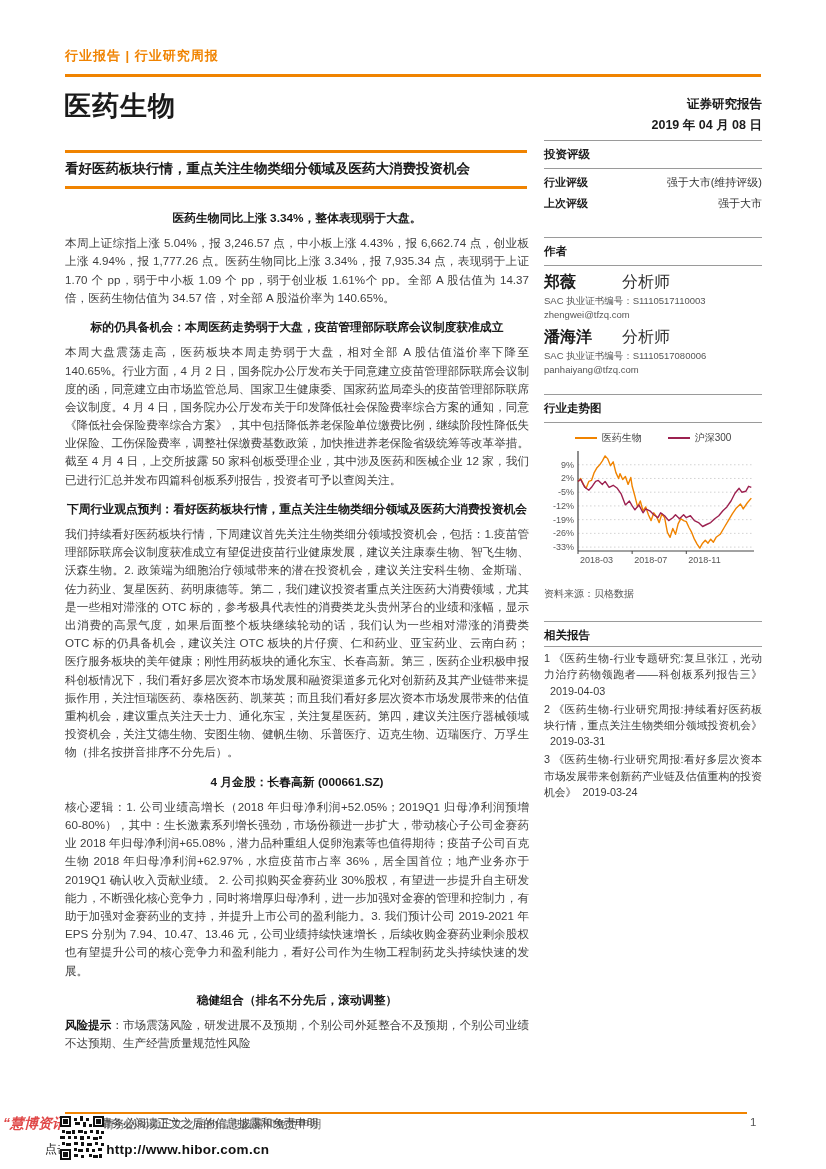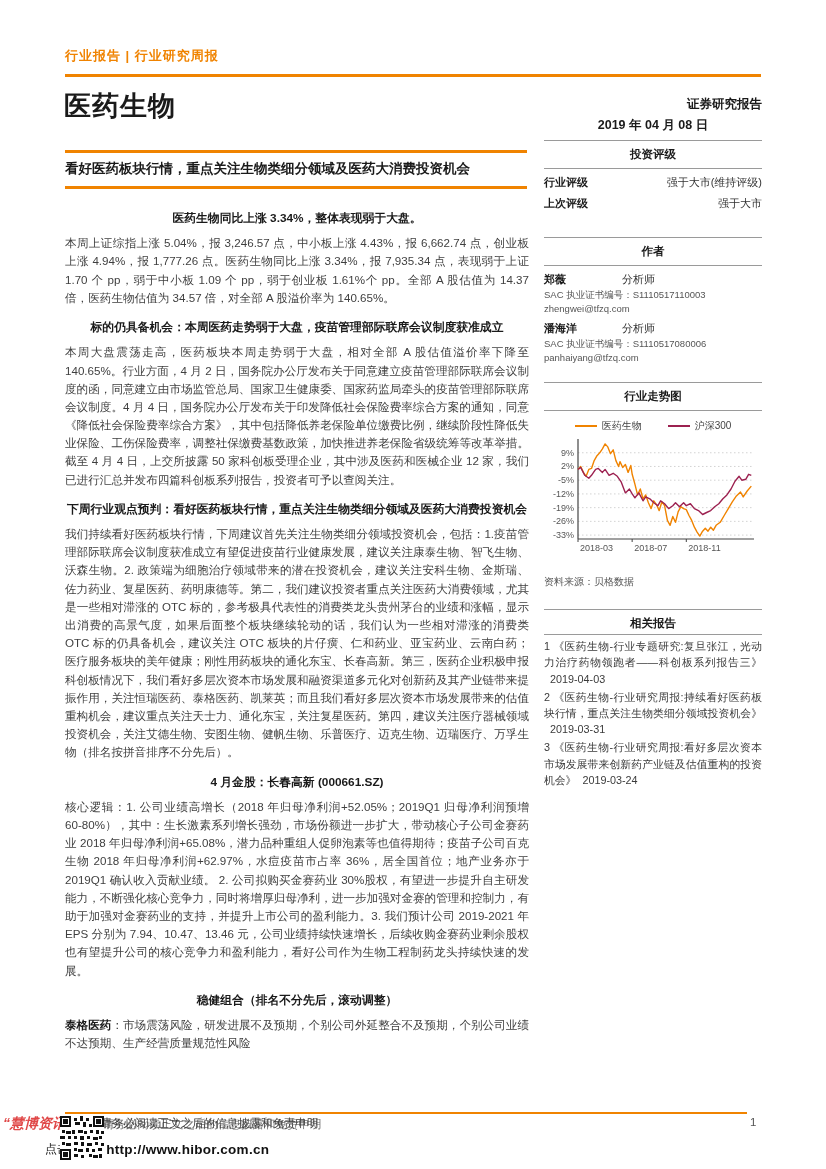--- a/index.html
+++ b/index.html
@@ -27,29 +27,29 @@
 
   
   .main-col{position:absolute;left:65px;top:198px;width:464px;}
   .b-head{font-size:11.8px;font-weight:bold;color:#1a1a1a;line-height:1.55;margin:11px 0 3px 0;text-align:center;}
   .b-para{font-size:11.6px;color:var(--body);line-height:1.57;text-align:justify;margin:7px 0 4px 0;}
   .b-para b{color:#1a1a1a;}
 
   
   .sidebar{position:absolute;left:544px;top:96px;width:218px;}
   .meta-type{font-size:12.5px;font-weight:bold;color:#1a1a1a;text-align:right;}
-  .meta-date{font-size:12.5px;color:#1a1a1a;text-align:center;margin-top:4px;font-weight:bold;}
+  .meta-date{font-size:12.5px;color:#1a1a1a;text-align:right;margin-top:4px;font-weight:bold;}
   .s-rule{border:none;border-top:1px solid var(--rule);margin:6px 0;}
-  .s-title{font-size:11.5px;font-weight:bold;color:#1a1a1a;margin-top:2px;text-align:center;}
+  .s-title{font-size:11.5px;font-weight:bold;color:#1a1a1a;margin-top:2px;}
   .rating-row{display:flex;justify-content:space-between;font-size:11px;margin:6px 0;}
   .rating-row .lab{font-weight:bold;color:#1a1a1a;}
   .rating-row .val{color:#333;}
   .spacer14{height:14px;} .spacer10{height:10px;}
   .author{margin:6px 0 2px 0;}
-  .author-row{display:flex;font-size:11px;margin-bottom:2px;align-items:flex-end;}
+  .author-row{display:flex;font-size:16px;margin-bottom:2px;align-items:flex-end;}
   .author-row .nm{font-weight:bold;color:#1a1a1a;width:78px;}
   .author-row .rl{color:#333;}
   .author-sac{font-size:9.5px;color:#555;line-height:1.35;}
   .author-mail{font-size:9.5px;color:#555;line-height:1.4;}
 
   .legend{display:flex;justify-content:center;gap:26px;margin:8px 0 2px 0;font-size:10px;color:#444;}
   .legend-item{display:flex;align-items:center;gap:5px;}
   .legend-swatch{display:inline-block;width:22px;height:2px;}
   .chart-wrap{width:218px;}
   .chart-source{font-size:10px;color:#555;margin-top:14px;}
@@ -88,21 +88,21 @@
   <div class="main-col">
     <p class="b-head">医药生物同比上涨 3.34%，整体表现弱于大盘。</p>
     <p class="b-para">本周上证综指上涨 5.04%，报 3,246.57 点，中小板上涨 4.43%，报 6,662.74 点，创业板上涨 4.94%，报 1,777.26 点。医药生物同比上涨 3.34%，报 7,935.34 点，表现弱于上证 1.70 个 pp，弱于中小板 1.09 个 pp，弱于创业板 1.61%个 pp。全部 A 股估值为 14.37 倍，医药生物估值为 34.57 倍，对全部 A 股溢价率为 140.65%。</p>
     <p class="b-head">标的仍具备机会：本周医药走势弱于大盘，疫苗管理部际联席会议制度获准成立</p>
     <p class="b-para">本周大盘震荡走高，医药板块本周走势弱于大盘，相对全部 A 股估值溢价率下降至140.65%。行业方面，4 月 2 日，国务院办公厅发布关于同意建立疫苗管理部际联席会议制度的函，同意建立由市场监管总局、国家卫生健康委、国家药监局牵头的疫苗管理部际联席会议制度。4 月 4 日，国务院办公厅发布关于印发降低社会保险费率综合方案的通知，同意《降低社会保险费率综合方案》，其中包括降低养老保险单位缴费比例，继续阶段性降低失业保险、工伤保险费率，调整社保缴费基数政策，加快推进养老保险省级统筹等改革举措。截至 4 月 4 日，上交所披露 50 家科创板受理企业，其中涉及医药和医械企业 12 家，我们已进行汇总并发布四篇科创板系列报告，投资者可予以查阅关注。</p>
     <p class="b-head">下周行业观点预判：看好医药板块行情，重点关注生物类细分领域及医药大消费投资机会</p>
     <p class="b-para">我们持续看好医药板块行情，下周建议首先关注生物类细分领域投资机会，包括：1.疫苗管理部际联席会议制度获准成立有望促进疫苗行业健康发展，建议关注康泰生物、智飞生物、沃森生物。2. 政策端为细胞治疗领域带来的潜在投资机会，建议关注安科生物、金斯瑞、佐力药业、复星医药、药明康德等。第二，我们建议投资者重点关注医药大消费领域，尤其是一些相对滞涨的 OTC 标的，参考极具代表性的消费类龙头贵州茅台的业绩和涨幅，显示出消费的高景气度，如果后面整个板块继续轮动的话，我们认为一些相对滞涨的消费类 OTC 标的仍具备机会，建议关注 OTC 板块的片仔癀、仁和药业、亚宝药业、云南白药；医疗服务板块的美年健康；刚性用药板块的通化东宝、长春高新。第三，医药企业积极申报科创板情况下，我们看好多层次资本市场发展和融资渠道多元化对创新药及其产业链带来提振作用，关注恒瑞医药、泰格医药、凯莱英；而且我们看好多层次资本市场发展带来的估值重构机会，建议重点关注天士力、通化东宝，关注复星医药。第四，建议关注医疗器械领域投资机会，关注艾德生物、安图生物、健帆生物、乐普医疗、迈克生物、迈瑞医疗、万孚生物（排名按拼音排序不分先后）。</p>
     <p class="b-head">4 月金股：长春高新 (000661.SZ)</p>
     <p class="b-para">核心逻辑：1. 公司业绩高增长（2018 年归母净利润+52.05%；2019Q1 归母净利润预增 60-80%），其中：生长激素系列增长强劲，市场份额进一步扩大，带动核心子公司金赛药业 2018 年归母净利润+65.08%，潜力品种重组人促卵泡素等也值得期待；疫苗子公司百克生物 2018 年归母净利润+62.97%，水痘疫苗市占率 36%，居全国首位；地产业务亦于 2019Q1 确认收入贡献业绩。  2. 公司拟购买金赛药业 30%股权，有望进一步提升自主研发能力，不断强化核心竞争力，同时将增厚归母净利，进一步加强对金赛的管理和控制力，有助于加强对金赛药业的支持，并提升上市公司的盈利能力。3. 我们预计公司 2019-2021 年 EPS 分别为 7.94、10.47、13.46 元，公司业绩持续快速增长，后续收购金赛药业剩余股权也有望提升公司的核心竞争力和盈利能力，看好公司作为生物工程制药龙头持续快速的发展。</p>
     <p class="b-head">稳健组合（排名不分先后，滚动调整）</p>
-    <p class="b-para"><b>泰格医药</b><span>：市场震荡风险，研发进展不及预期，个别公司外延整合不及预期，个别公司业绩不达预期、生产经营质量规范性风险</span></p>
+    <p class="b-para"><b>风险提示</b><span>：市场震荡风险，研发进展不及预期，个别公司外延整合不及预期，个别公司业绩不达预期、生产经营质量规范性风险</span></p>
   </div>
 
   <aside class="sidebar">
     <div class="meta-type">证券研究报告</div>
     <div class="meta-date">2019 年 04 月 08 日</div>
     <hr class="s-rule">
     <div class="s-title">投资评级</div>
     <hr class="s-rule">
     <div class="rating-row">
       <span class="lab">行业评级</span>

